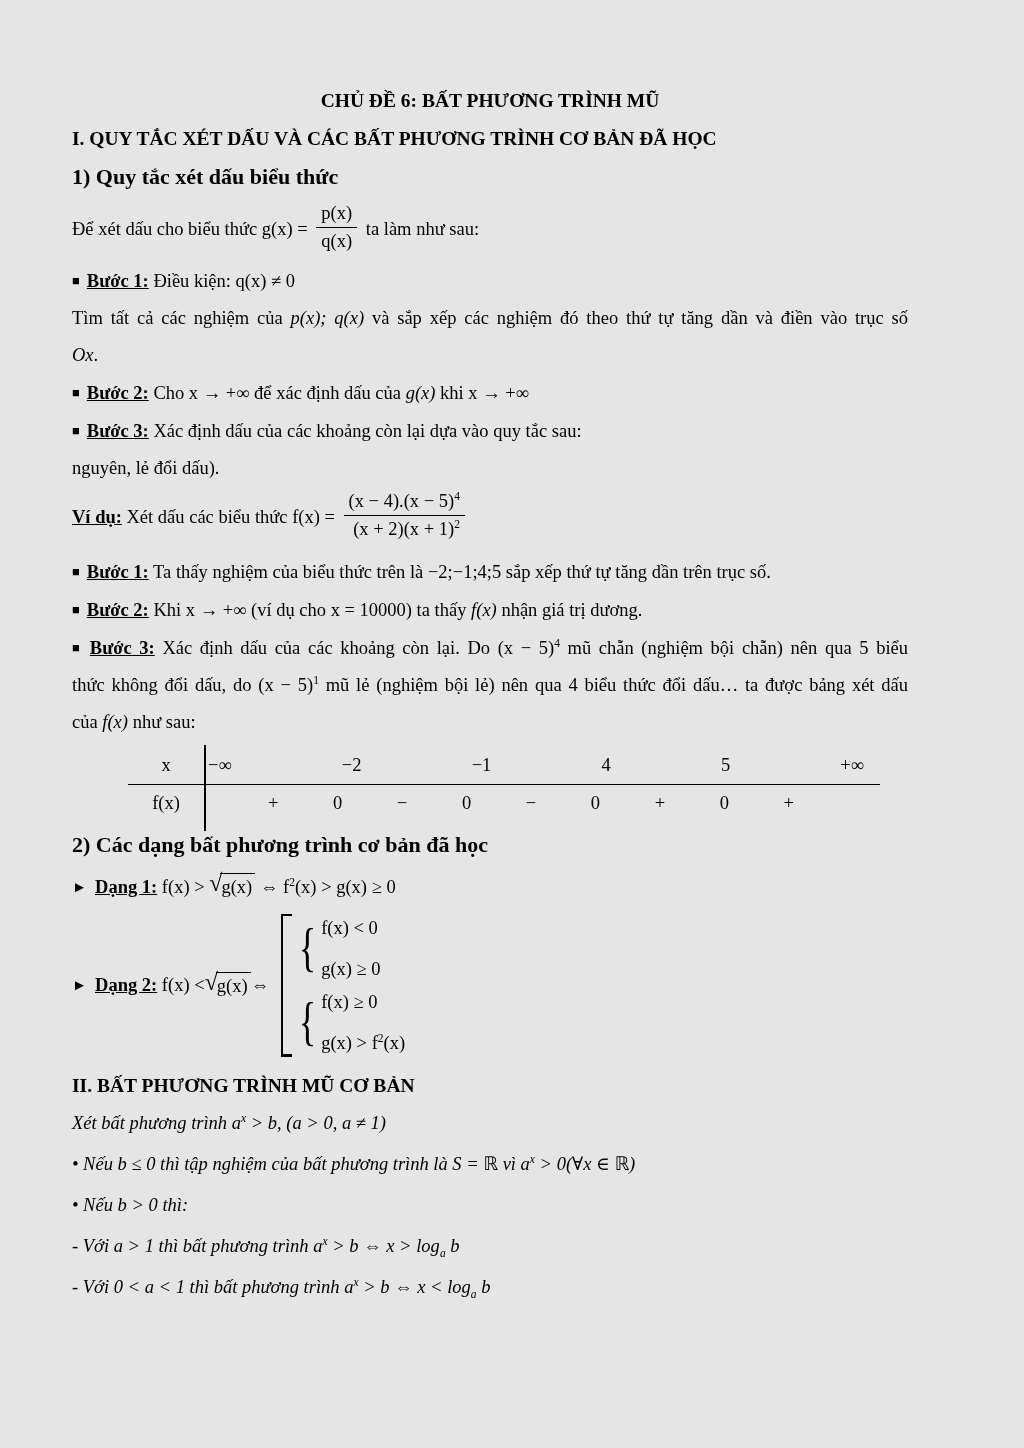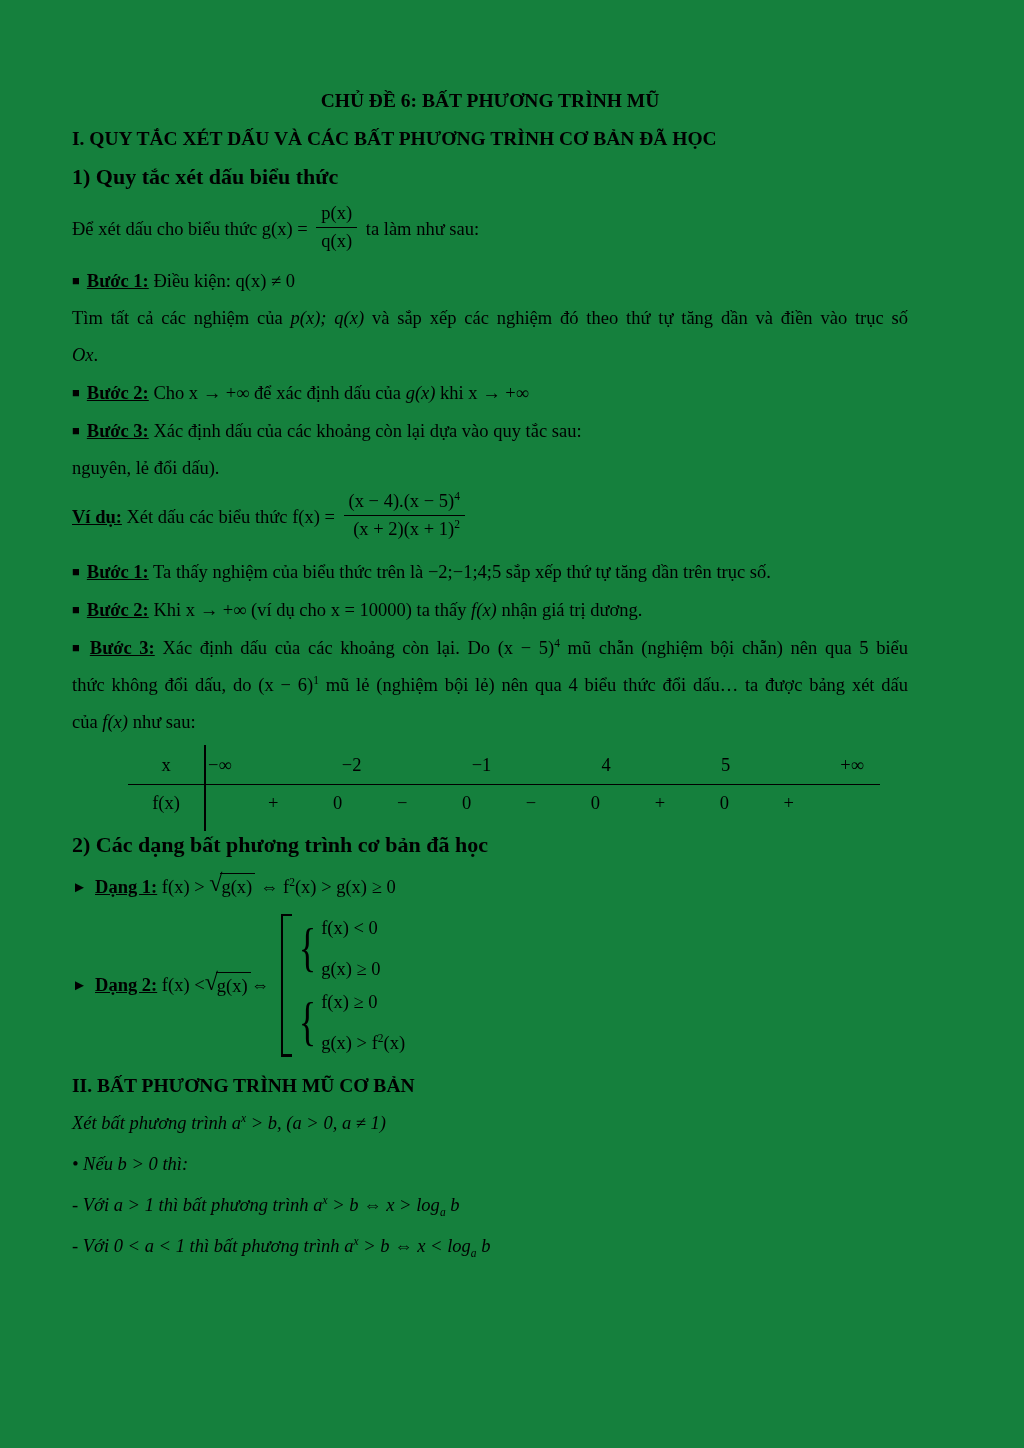--- a/index.html
+++ b/index.html
@@ -1,21 +1,21 @@
 <!DOCTYPE html>
 <html><head>
 <meta charset="utf-8">
 <style>
   html,body{margin:0;padding:0;background:#ffffff;}
   .page{
     position:relative;
     width:1024px;height:1448px;
     box-sizing:border-box;
     padding:90px 116px 0 72px;
-    background:#15803d;
+    background:#e5e5e5;
     color:#000;
     font-family:"Liberation Serif","DejaVu Serif","DejaVu Sans",serif;
     font-size:18.5px;
     overflow:hidden;
   }
   .title{text-align:center;font-weight:bold;font-size:19.5px;margin-bottom:16px;}
   .h1{font-weight:bold;font-size:19.5px;margin-bottom:14px;}
   .h1.mt{margin-top:16px;font-family:Liberation Serif, serif;}
   .hsub{font-weight:bold;font-size:22px;margin-bottom:15px;}
   .hsub.mt{margin-top:4px;}
@@ -97,21 +97,21 @@
         <span class="fden"><span class="s-n">(x + 2)(x + 1)</span><span class="s-sup">2</span></span>
       </span>
   </div>
 
   <div class="line"><span><span class="s-sq">■</span><span class="s-b">Bước 1:</span><span class="s-n"> Ta thấy nghiệm của biểu thức trên là −2;−1;4;5 sắp xếp thứ tự tăng dần trên trục số.</span></span></div>
 
   <div class="line"><span><span class="s-sq">■</span><span class="s-b">Bước 2:</span><span class="s-n"> Khi x → +∞ (ví dụ cho x = 10000) ta thấy </span><span class="s-i">f(x)</span><span class="s-n"> nhận giá trị dương.</span></span></div>
 
   <div class="line fill"><span><span class="s-sq">■</span><span class="s-b">Bước 3:</span><span class="s-n"> Xác định dấu của các khoảng còn lại. Do (x − 5)</span><span class="s-sup">4</span><span class="s-n"> mũ chẵn (nghiệm bội chẵn) nên qua 5 biểu</span></span></div>
 
-  <div class="line fill"><span><span class="s-n">thức không đổi dấu, do (x − 6)</span><span class="s-sup">1</span><span class="s-n"> mũ lẻ (nghiệm bội lẻ) nên qua 4 biểu thức đổi dấu… ta được bảng xét dấu</span></span></div>
+  <div class="line fill"><span><span class="s-n">thức không đổi dấu, do (x − 5)</span><span class="s-sup">1</span><span class="s-n"> mũ lẻ (nghiệm bội lẻ) nên qua 4 biểu thức đổi dấu… ta được bảng xét dấu</span></span></div>
 
   <div class="line"><span><span class="s-n">của </span><span class="s-i">f(x)</span><span class="s-n"> như sau:</span></span></div>
 
   <div class="sign-table">
     <div class="st-row">
       <div class="st-label">x</div>
       <div class="st-vals r1">
           <span class="st-cell">−∞</span>
           <span class="st-cell">−2</span>
           <span class="st-cell">−1</span>
@@ -169,20 +169,21 @@
           <div class="sys-line"><span class="s-n">g(x) &gt; f</span><span class="s-sup">2</span><span class="s-n">(x)</span></div>
         </div>
       </div>
     </div>
   </div>
 
   <div class="h1 mt">II. BẤT PHƯƠNG TRÌNH MŨ CƠ BẢN</div>
 
   <div class="line wide"><span><span class="s-n">Xét bất phương trình a</span><span class="s-sup">x</span><span class="s-n"> &gt; b, (a &gt; 0, a ≠ 1)</span></span></div>
 
+  <div class="line wide"><span><span class="s-n">• Nếu b ≤ 0 thì tập nghiệm của bất phương trình là S = ℝ vì a</span><span class="s-sup">x</span><span class="s-n"> &gt; 0(∀x ∈ ℝ)</span></span></div>
 
   <div class="line wide"><span><span class="s-n">• Nếu b &gt; 0 thì:</span></span></div>
 
   <div class="line wide"><span><span class="s-n">- Với a &gt; 1 thì bất phương trình a</span><span class="s-sup">x</span><span class="s-n"> &gt; b ⇔ x &gt; log</span><span class="s-sub">a</span><span class="s-n"> b</span></span></div>
 
   <div class="line wide"><span><span class="s-n">- Với 0 &lt; a &lt; 1 thì bất phương trình a</span><span class="s-sup">x</span><span class="s-n"> &gt; b ⇔ x &lt; log</span><span class="s-sub">a</span><span class="s-n"> b</span></span></div>
 
 </div>
 
 </body></html>

